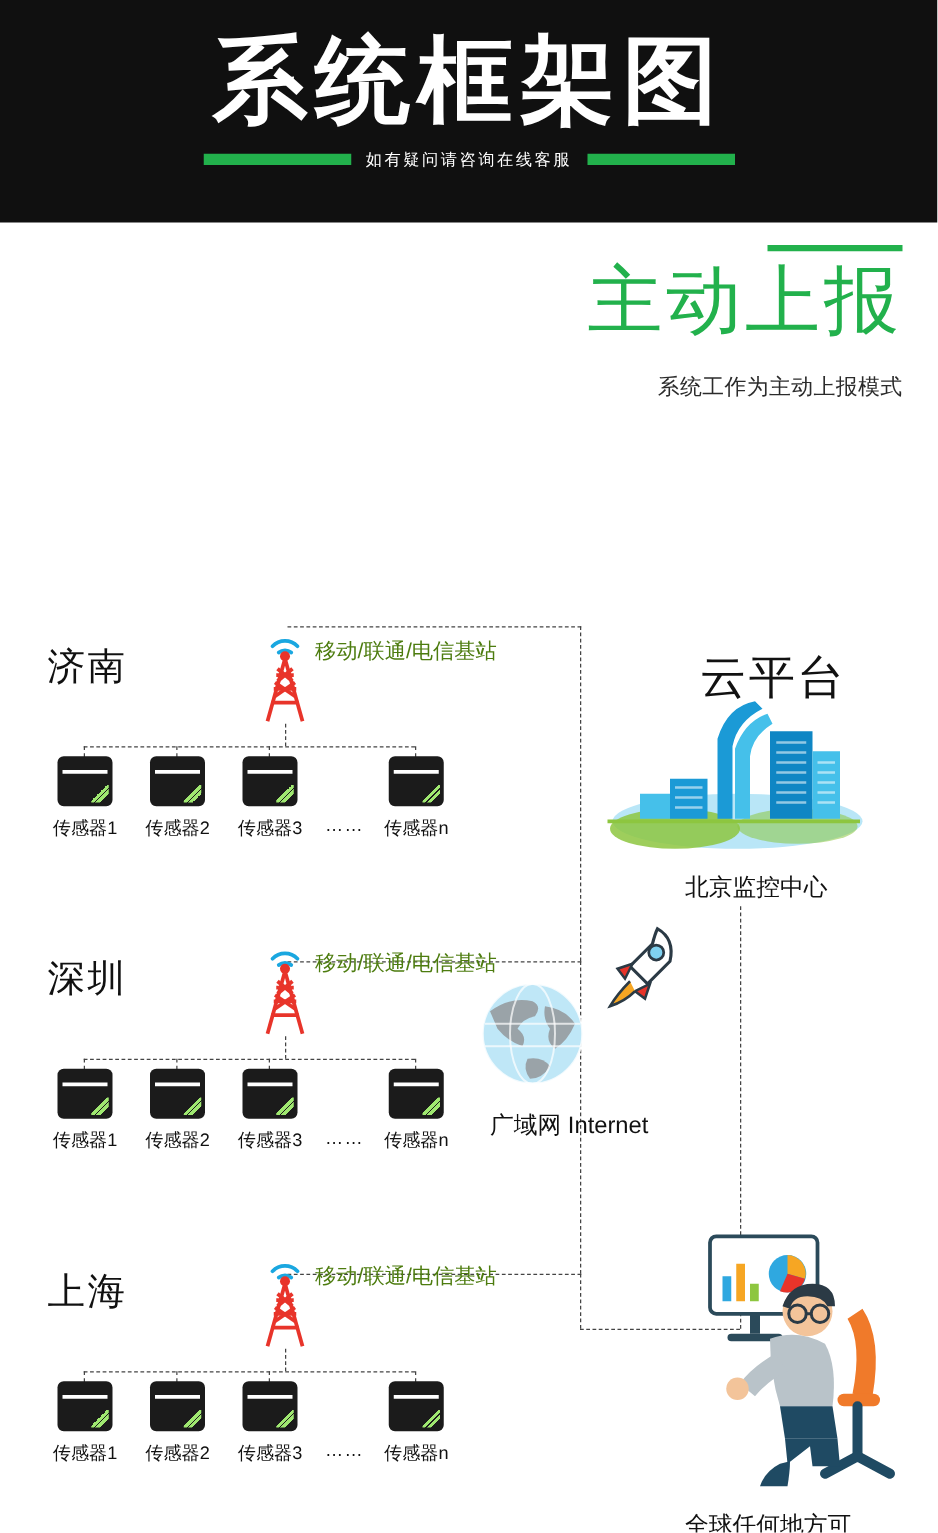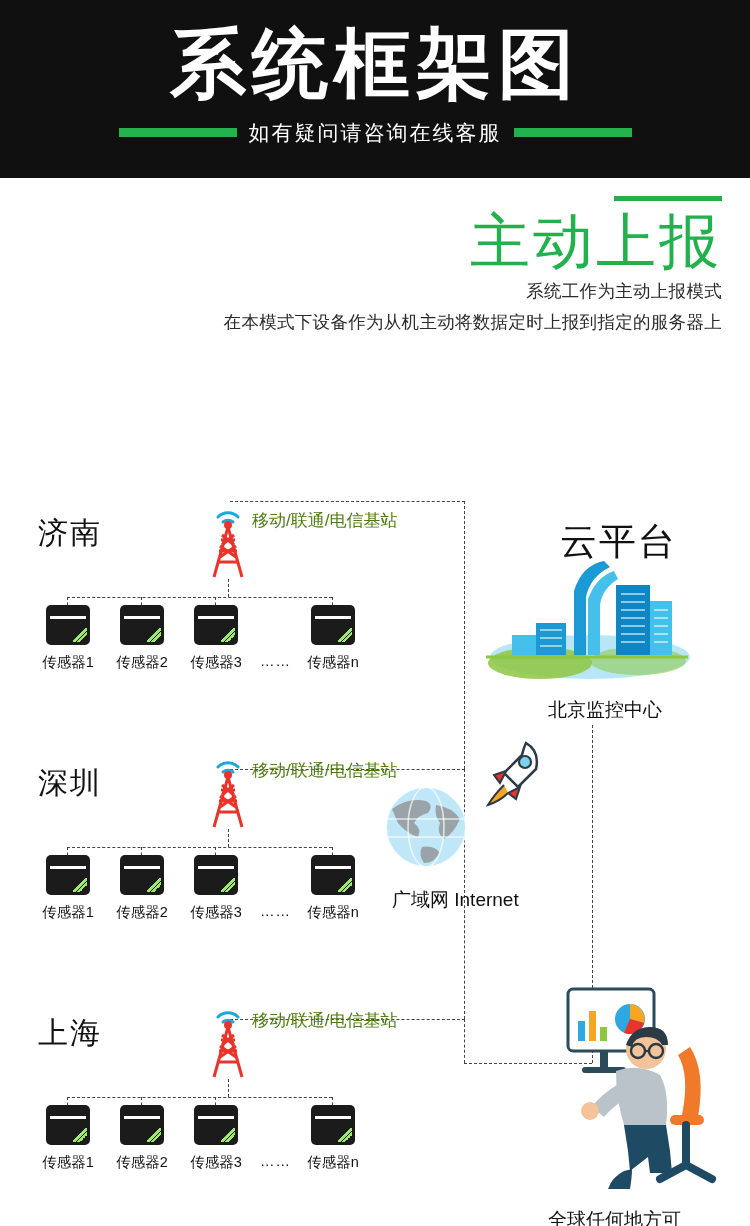--- a/index.html
+++ b/index.html
@@ -29,37 +29,37 @@
   }
   .banner-sub-row {
     margin-top: 8px;
     display: flex; align-items: center; justify-content: center; gap: 12px;
     width: 100%;
   }
   .bar-green {
     height: 9px; width: 118px; background: #22b14c;
   }
   .banner-sub {
-    color: #ffffff; font-size: 21px; letter-spacing: 2px; white-space: nowrap; text-align: center;
+    color: #ffffff; font-size: 13px; letter-spacing: 2px; white-space: nowrap; text-align: center;
   }
 
   
   .intro {
     position: absolute; right: 28px; top: 196px; width: 560px;
     text-align: right;
   }
   .intro-rule {
     width: 108px; height: 5px; background: #22b14c; margin-left: auto; margin-bottom: 6px;
   }
   .intro-title {
     color: #22b14c; font-size: 60px; font-weight: normal; letter-spacing: 3px;
     line-height: 1.15;
     font-family: "DejaVu Sans", "Liberation Sans", sans-serif;
   }
-  .intro-lines { }
+  .intro-lines { margin-top: 18px; }
   .intro-line {
     color: #2b2b2b; font-size: 17.5px; line-height: 1.78; letter-spacing: .3px;
     white-space: nowrap;
   }
 
   
   .diagram { position: absolute; left: 0; top: 475px; width: 684px; height: 771px; }
 
   .site { position: absolute; left: 0; width: 470px; height: 230px; }
   .site-name {
@@ -131,21 +131,20 @@
       <div class="banner-sub">如有疑问请咨询在线客服</div>
       <div class="bar-green"></div>
     </div>
   </div>
 
   <div class="intro">
     <div class="intro-rule"></div>
     <div class="intro-title">主动上报</div>
     <div class="intro-lines">
       <div class="intro-line">系统工作为主动上报模式</div>
-      <div class="intro-line">在本模式下设备作为从机主动将数据定时上报到指定的服务器上</div>
     </div>
   </div>
 
   <div class="diagram">
 
     <div class="dash-h" style="left:230px; top:26px; width:235px;"></div>
     <div class="dash-v" style="left:464px; top:26px; height:268px;"></div>
     <div class="dash-h" style="left:230px; top:294px; width:235px;"></div>
     <div class="dash-v" style="left:464px; top:294px; height:250px;"></div>
     <div class="dash-h" style="left:230px; top:544px; width:235px;"></div>

